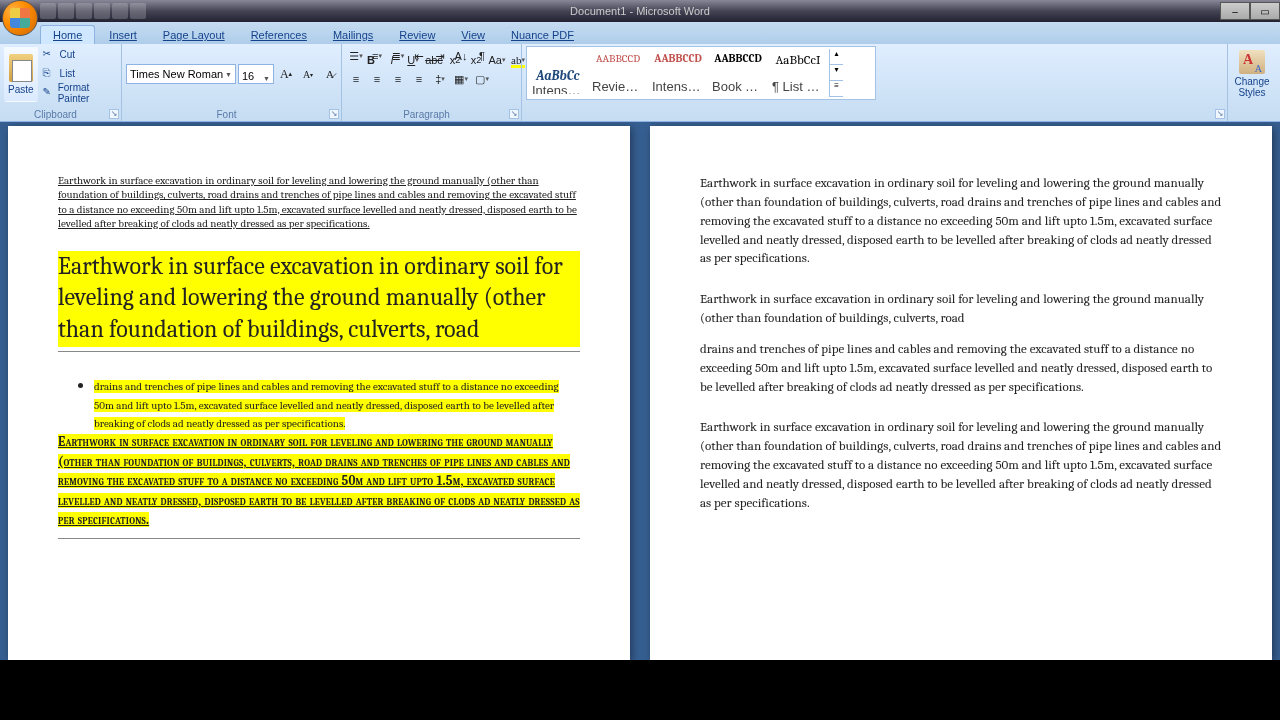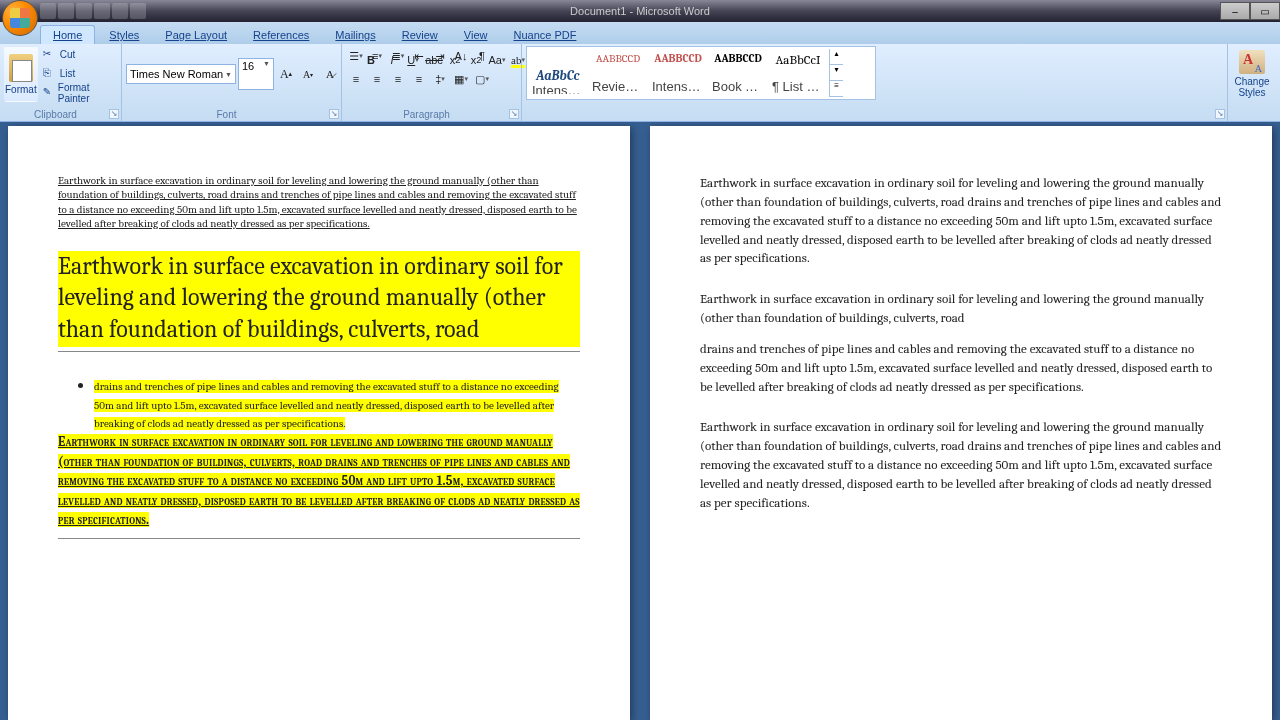--- a/index.html
+++ b/index.html
@@ -34,21 +34,21 @@
 .paste-icon { width: 24px; height: 28px; background: linear-gradient(#f0d080,#d0a040); border-radius: 2px; position:relative; }
 .paste-icon:before { content:""; position:absolute; top:6px; left:3px; width:18px; height:20px; background:#fff; border:1px solid #888; }
 .paste-text { font-size: 10px; color: #15428b; }
 .clip-small { display: flex; flex-direction: column; gap: 2px; }
 .clip-item { display: flex; align-items: center; gap: 3px; font-size: 10px; color: #15428b; height: 18px; padding: 0 2px; }
 .clip-icon { width: 14px; height: 14px; }
 
 
 .font-row { display: flex; gap: 2px; align-items: center; }
 .font-name { width: 110px; height: 20px; background: #fff; border: 1px solid #8db2e3; font-size: 11px; padding: 1px 3px; display: flex; align-items: center; justify-content: space-between; }
-.font-size { width: 36px; height: 32px; background: #fff; border: 1px solid #8db2e3; font-size: 11px; padding: 1px 3px; display:flex; align-items:flex-start; justify-content:space-between;}
+.font-size { width: 36px; height: 20px; background: #fff; border: 1px solid #8db2e3; font-size: 11px; padding: 1px 3px; display:flex; align-items:flex-end; justify-content:space-between;}
 .dd-arrow { font-size: 7px; color: #555; }
 .rbtn { width: 20px; height: 20px; border: 1px solid transparent; display: flex; align-items: center; justify-content: center; font-size: 11px; color: #222; border-radius:2px; }
 .font-icons { display: flex; gap: 1px; margin-top: 4px; }
 
 
 .para-col { display: flex; flex-direction: column; gap: 3px; }
 .para-row { display: flex; gap: 1px; }
 
 
 .styles-gallery { display: flex; gap: 2px; padding: 2px; background: #fff; border: 1px solid #a3c2e4; height: 54px; }
@@ -58,21 +58,21 @@
 .styles-scroll { width: 14px; display: flex; flex-direction: column; border-left: 1px solid #a3c2e4; }
 .styles-scroll div { flex: 1; border-bottom: 1px solid #a3c2e4; font-size: 8px; text-align: center; }
 
 
 .change-styles { width: 40px; display: flex; flex-direction: column; align-items: center; justify-content: center; gap: 2px; font-size: 10px; color: #15428b; text-align: center; }
 .change-styles-icon { width: 26px; height: 24px; background: linear-gradient(#f0e0c0,#d0b080); border-radius:2px; position:relative; }
 .change-styles-icon:before { content:"A"; position:absolute; left:4px; top:2px; color:#c33; font-size:14px; font-weight:bold; font-family:serif; }
 .change-styles-icon:after { content:"A"; position:absolute; right:3px; bottom:0; color:#36c; font-size:10px; font-family:serif; }
 
 
-.doc-area { height: 598px; background: #365f91; overflow: hidden; display: flex; gap: 20px; padding: 4px 8px 0; }
+.doc-area { height: 538px; background: #365f91; overflow: hidden; display: flex; gap: 20px; padding: 4px 8px 0; }
 .page { background: #fff; width: 622px; box-shadow: 2px 2px 8px rgba(0,0,0,0.4); padding: 48px 50px 20px; font-family: "Georgia", "Cambria", serif; color: #222; overflow:hidden;}
 .page2 { width: 622px; }
 
 
 .p1-block1 { font-size: 11px; line-height: 1.3; text-decoration: underline; }
 .p1-heading { font-size: 24px; line-height: 1.3; margin-top: 20px; background: #ffff00; display: block; padding-bottom: 2px;}
 .p1-hr { border: none; border-bottom: 1px solid #888; margin: 4px 0 24px; }
 .p1-bullet-wrap { margin-left: 20px; }
 .p1-bullet { font-size: 11px; line-height: 1.35; background: #ffff00; display: inline; }
 .p1-bullet-li { list-style: disc; margin-left: 16px; }
@@ -100,36 +100,36 @@
   </div>
   <div class="title-text">Document1 - Microsoft Word</div>
   <div class="window-controls">
     <div class="wc-btn">–</div>
     <div class="wc-btn">▭</div>
   </div>
 </div>
 
 <div class="ribbon-tabs">
   <div class="tab active">Home</div>
-  <div class="tab">Styles</div>
+  <div class="tab">Insert</div>
   <div class="tab">Page Layout</div>
   <div class="tab">References</div>
   <div class="tab">Mailings</div>
   <div class="tab">Review</div>
   <div class="tab">View</div>
   <div class="tab">Nuance PDF</div>
 </div>
 
 <div class="ribbon">
 
   <div class="group" style="width:122px">
     <div class="group-body">
       <div class="paste-btn">
         <div class="paste-icon"></div>
-        <div class="paste-text">Format</div>
+        <div class="paste-text">Paste</div>
       </div>
       <div class="clip-small">
         <div class="clip-item">
             <span class="clip-icon">✂</span>
             <span>Cut</span>
           </div>
         <div class="clip-item">
             <span class="clip-icon">⎘</span>
             <span>List</span>
           </div>

